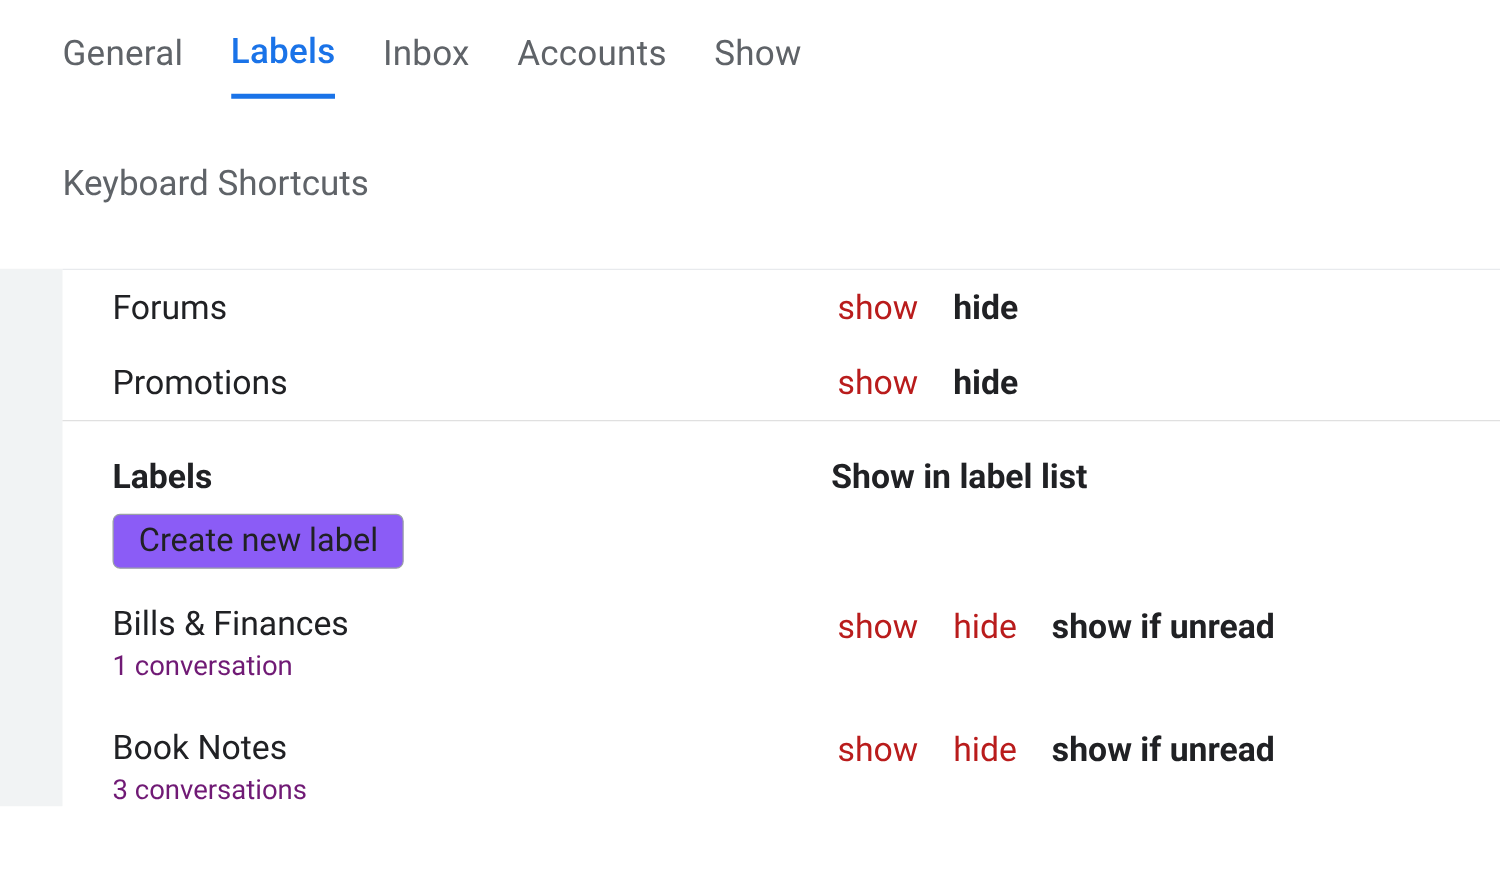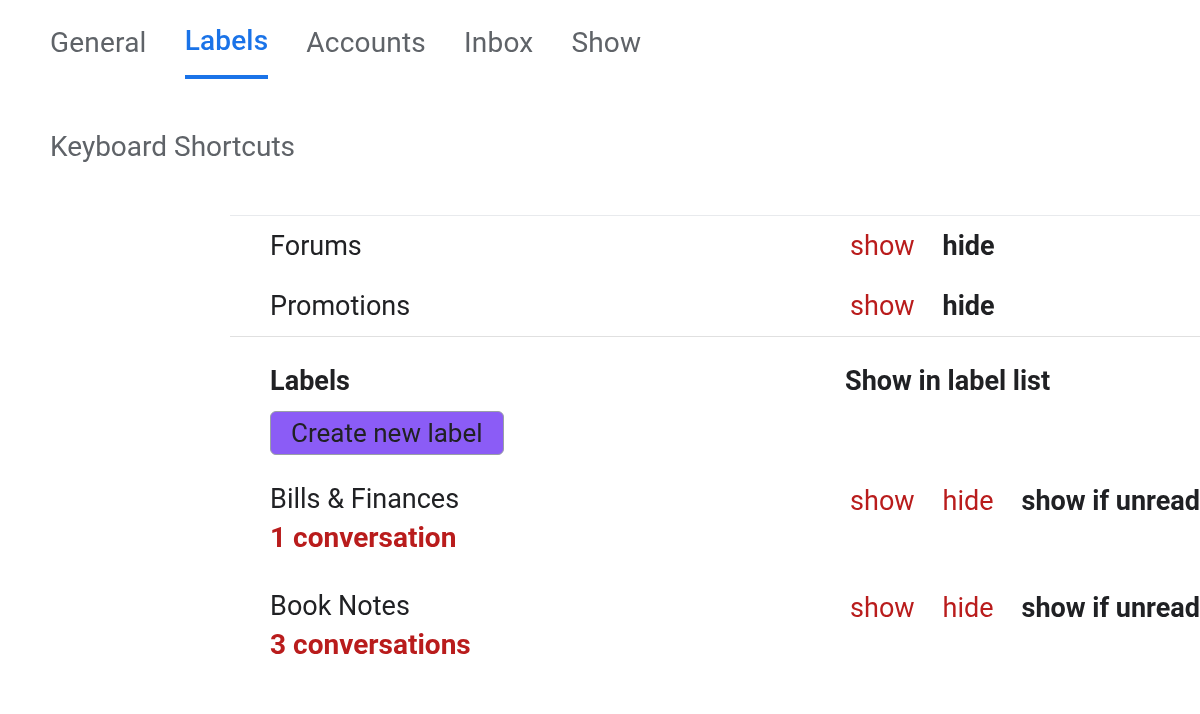--- a/index.html
+++ b/index.html
@@ -48,22 +48,20 @@
       padding: 18px 0 20px 50px;
     }
     .tab-second {
       color: #5f6368;
       font-size: 28px;
       font-weight: 400;
       cursor: pointer;
     }
     .content-area {
       display: flex;
-      flex-direction: column;
-      align-items: flex-end;
     }
     .left-gutter {
       width: 50px;
       background: #f1f3f4;
       flex-shrink: 0;
     }
     .main-content {
       flex: 1;
       border-top: 1px solid #e8eaed;
     }
@@ -140,41 +138,41 @@
     .label-left {
       width: 580px;
       flex-shrink: 0;
     }
     .label-name {
       font-size: 27px;
       color: #202124;
       font-weight: 400;
     }
     .label-conv {
-      font-size: 28px;
-      color: #b91c1c;
-      font-weight: 700;
+      font-size: 22px;
+      color: #701a75;
+      font-weight: 400;
       margin-top: 6px;
     }
     .label-actions {
       display: flex;
       align-items: center;
       gap: 28px;
       padding-top: 2px;
     }
   </style>
 </head>
 <body>
 
 <div class="page-wrap">
   <div class="tabs-bar">
     <span class="tab">General</span>
     <span class="tab active">Labels</span>
+    <span class="tab">Inbox</span>
     <span class="tab">Accounts</span>
-    <span class="tab">Inbox</span>
     <span class="tab">Show</span>
   </div>
   <div class="tabs-row2">
     <span class="tab-second">Keyboard Shortcuts</span>
   </div>
 
   <div class="content-area">
     <div class="left-gutter"></div>
     <div class="main-content">
 

